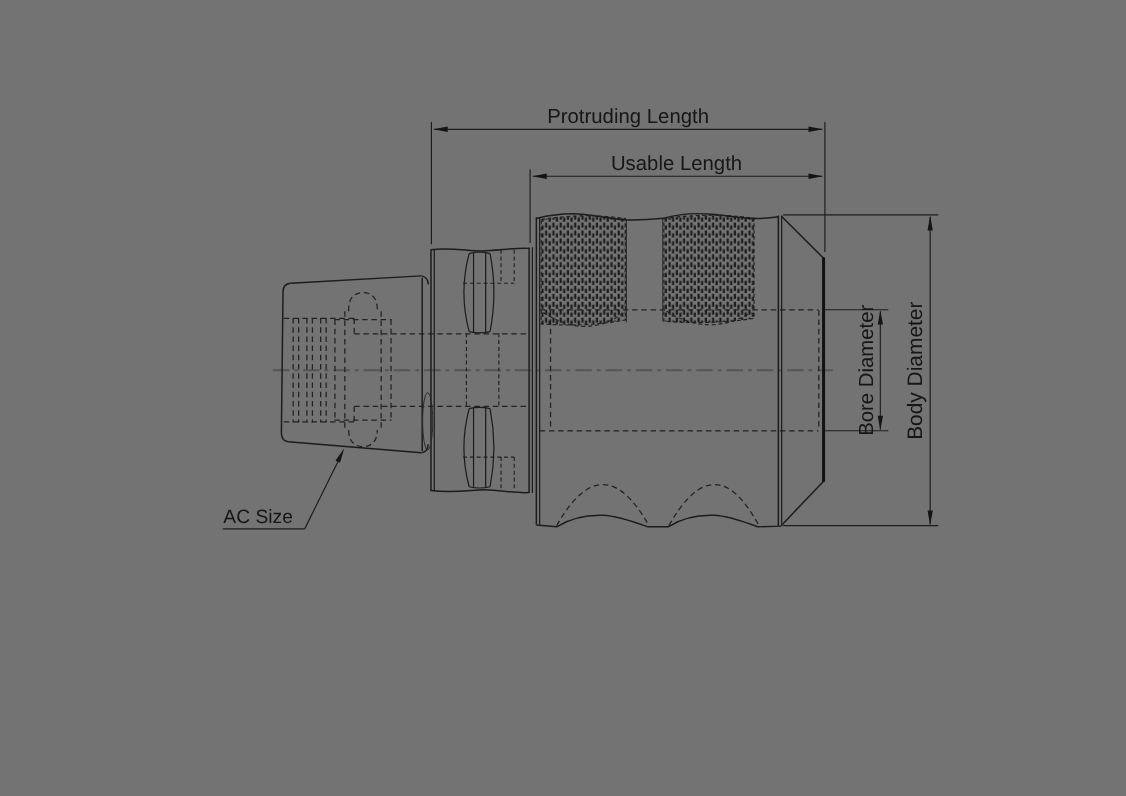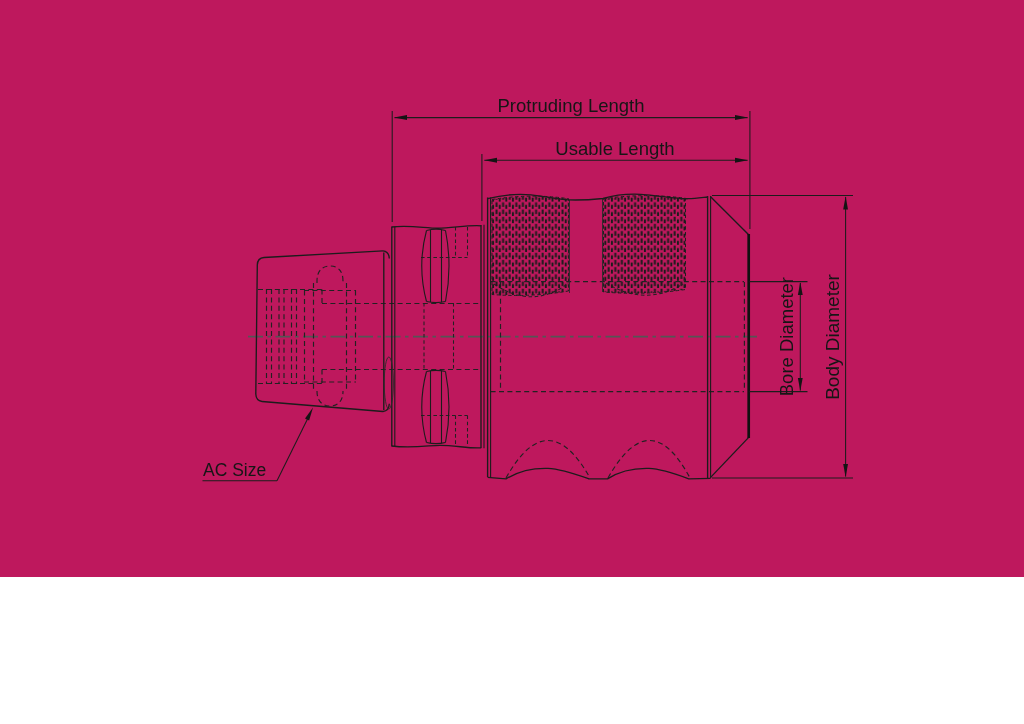--- a/index.html
+++ b/index.html
@@ -1,16 +1,16 @@
 <!DOCTYPE html>
 <html><head>
 <meta charset="utf-8">
 <style>
   html,body{margin:0;padding:0;background:#ffffff;}
-  .stage{position:relative;width:1024px;height:577px;background:#be185d;overflow:hidden;}
+  .stage{position:relative;width:1024px;height:724px;background:#737373;overflow:hidden;}
   svg{display:block;}
   
   .ln   {fill:none;stroke:#1c1c1c;stroke-width:1.35;stroke-linecap:butt;}
   .ln2  {fill:none;stroke:#1c1c1c;stroke-width:1.1;}
   .thin {fill:none;stroke:#2a2a2a;stroke-width:0.9;}
   .thick{fill:none;stroke:#111111;stroke-width:2.7;}
   .dash {fill:none;stroke:#222222;stroke-width:1.15;stroke-dasharray:5 3.4;}
   .dash2{fill:none;stroke:#222222;stroke-width:1.05;stroke-dasharray:3.6 2.6;}
   .cl   {fill:none;stroke:#555555;stroke-width:1.7;stroke-dasharray:15 4.5 3.5 4.5;}
   .dim  {fill:none;stroke:#1c1c1c;stroke-width:1.05;}

